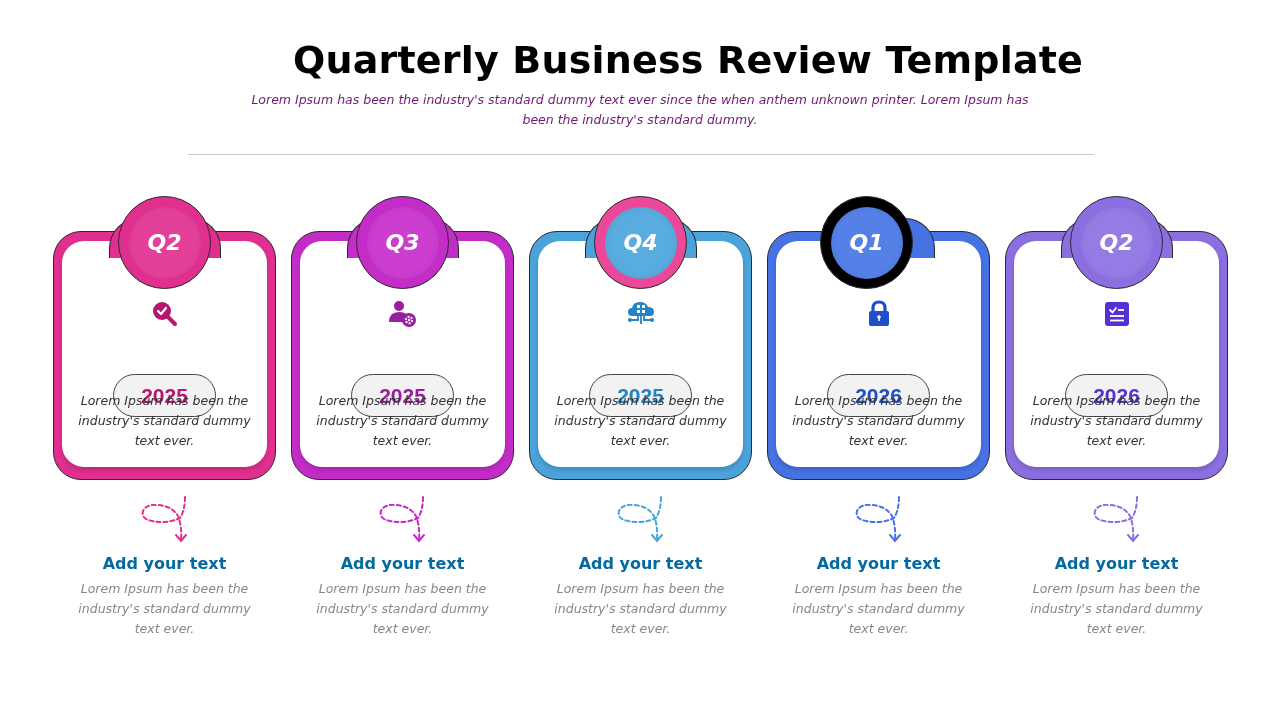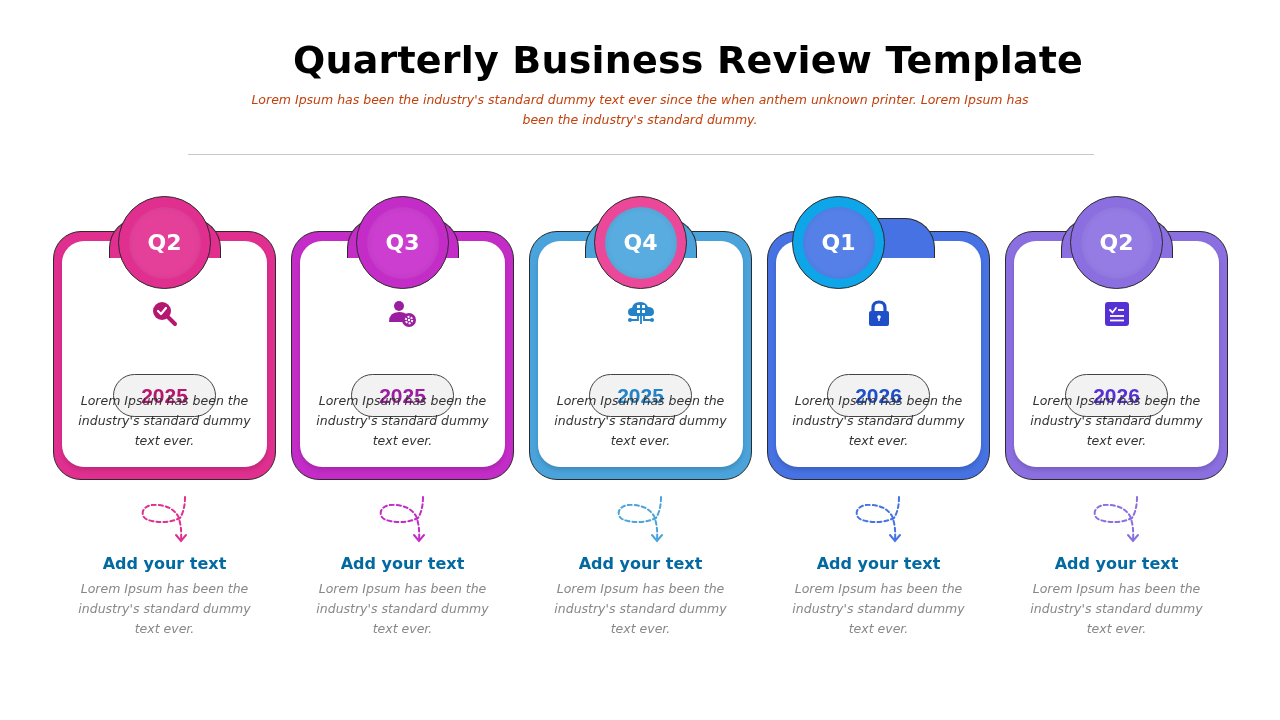--- a/index.html
+++ b/index.html
@@ -7,21 +7,21 @@
     body { font-family: "DejaVu Sans", sans-serif; position: relative; }
 
     .title {
       position: absolute; left: 0; top: 38px; width: 1280px; text-align: center;
       font-family: "DejaVu Sans", sans-serif; font-weight: bold; font-size: 38px;
       color: #000; letter-spacing: 0.2px; margin-left: 48px;
     }
     .subtitle {
       position: absolute; left: 235px; top: 90px; width: 810px; text-align: center;
       font-family: "DejaVu Sans", sans-serif; font-style: italic; font-size: 12.5px;
-      line-height: 20px; color: #c2410c;
+      line-height: 20px; color: #701a75;
     }
     .divider {
       position: absolute; left: 188px; top: 154px; width: 906px; height: 1px; background: #c8c8c8;
     }
 
     .card {
       position: absolute; top: 231px; width: 223px; height: 249px;
       border-radius: 28px; border: 1px solid #2b2b2b;
     }
     .card-inner {
@@ -35,20 +35,21 @@
     }
     .circle {
       position: absolute; top: 196px; width: 93px; height: 93px; border-radius: 50%;
       border: 1px solid #2b2b2b;
       display: flex; align-items: center; justify-content: center;
     }
     .circle-inner {
       width: 72px; height: 72px; border-radius: 50%;
       display: flex; align-items: center; justify-content: center;
       box-shadow: 0 0 6px rgba(0,0,0,0.08) inset;
+      font-style: italic;
     }
     .q-label {
       font-family: "DejaVu Sans", sans-serif; font-weight: bold; font-size: 22px; color: #fff;
     }
     .icon {
       position: absolute; top: 299px; width: 30px; height: 30px;
       display: flex; align-items: center; justify-content: center;
     }
     .year-pill {
       position: absolute; top: 338px; width: 103px; height: 43px; border-radius: 22px;
@@ -165,21 +166,21 @@
       <polyline points="38,41 43,47 48,41" fill="none" stroke="#4AA3DB" stroke-width="2" stroke-linecap="round"></polyline>
     </svg>
     <div class="add-title" style="left:540.5px;">Add your text</div>
     <div class="add-text" style="left:545.5px;">Lorem Ipsum has been the industry's standard dummy text ever.</div>
   </div>
     <div>
     <div class="card" style="left:767px;background:#4672E3;">
       <div class="card-inner"></div>
     </div>
     <div class="bump" style="left:822.5px;background:#4672E3;"></div>
-    <div class="circle" style="left:792px;background:#0ea5e9;">
+    <div class="circle" style="left:820px;background:#000000;">
       <div class="circle-inner" style="background:#5480E8;">
         <span class="q-label">Q1</span>
       </div>
     </div>
     <div class="icon" style="left:863.5px;">
         <svg width="26" height="28" viewBox="0 0 26 28">
           <path d="M7 12 V8 Q7 2 13 2 Q19 2 19 8 V12" fill="none" stroke="#1E4FC9" stroke-width="3.2"></path>
           <rect x="3" y="11" width="20" height="15" rx="2" fill="#1E4FC9"></rect>
           <circle cx="13" cy="17" r="1.8" fill="#fff"></circle>
           <rect x="12.3" y="17" width="1.4" height="4" fill="#fff"></rect>

